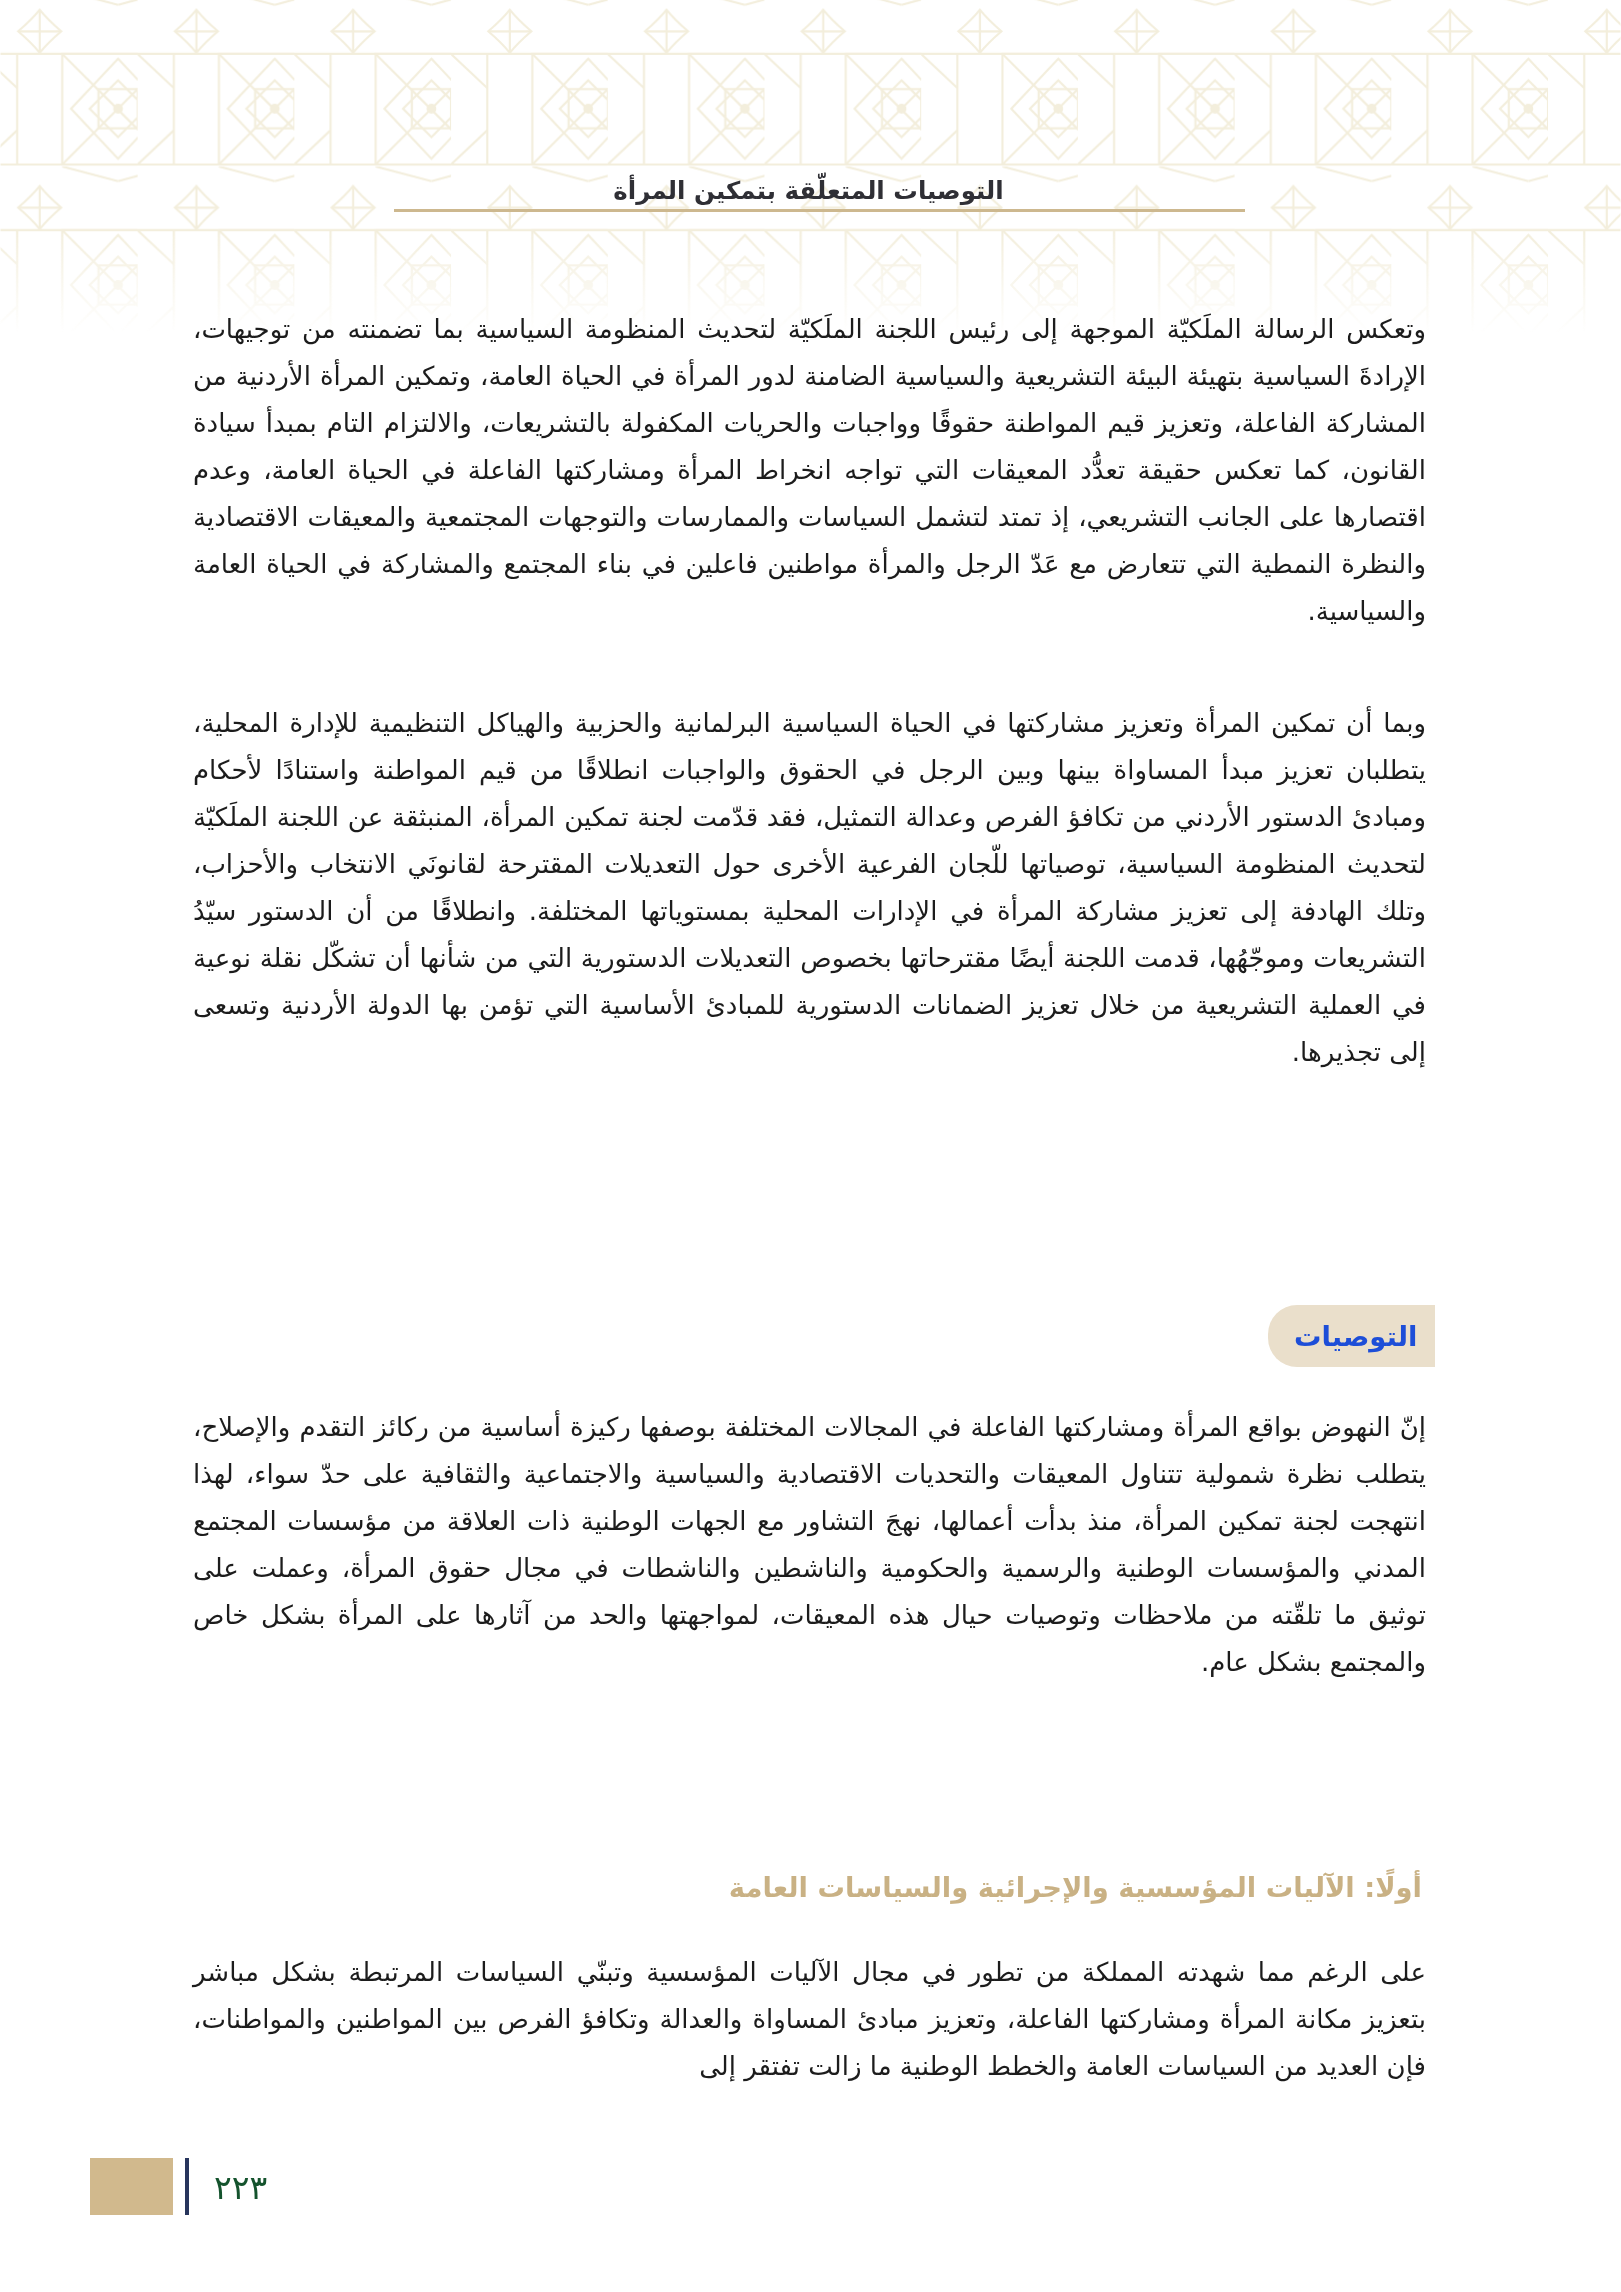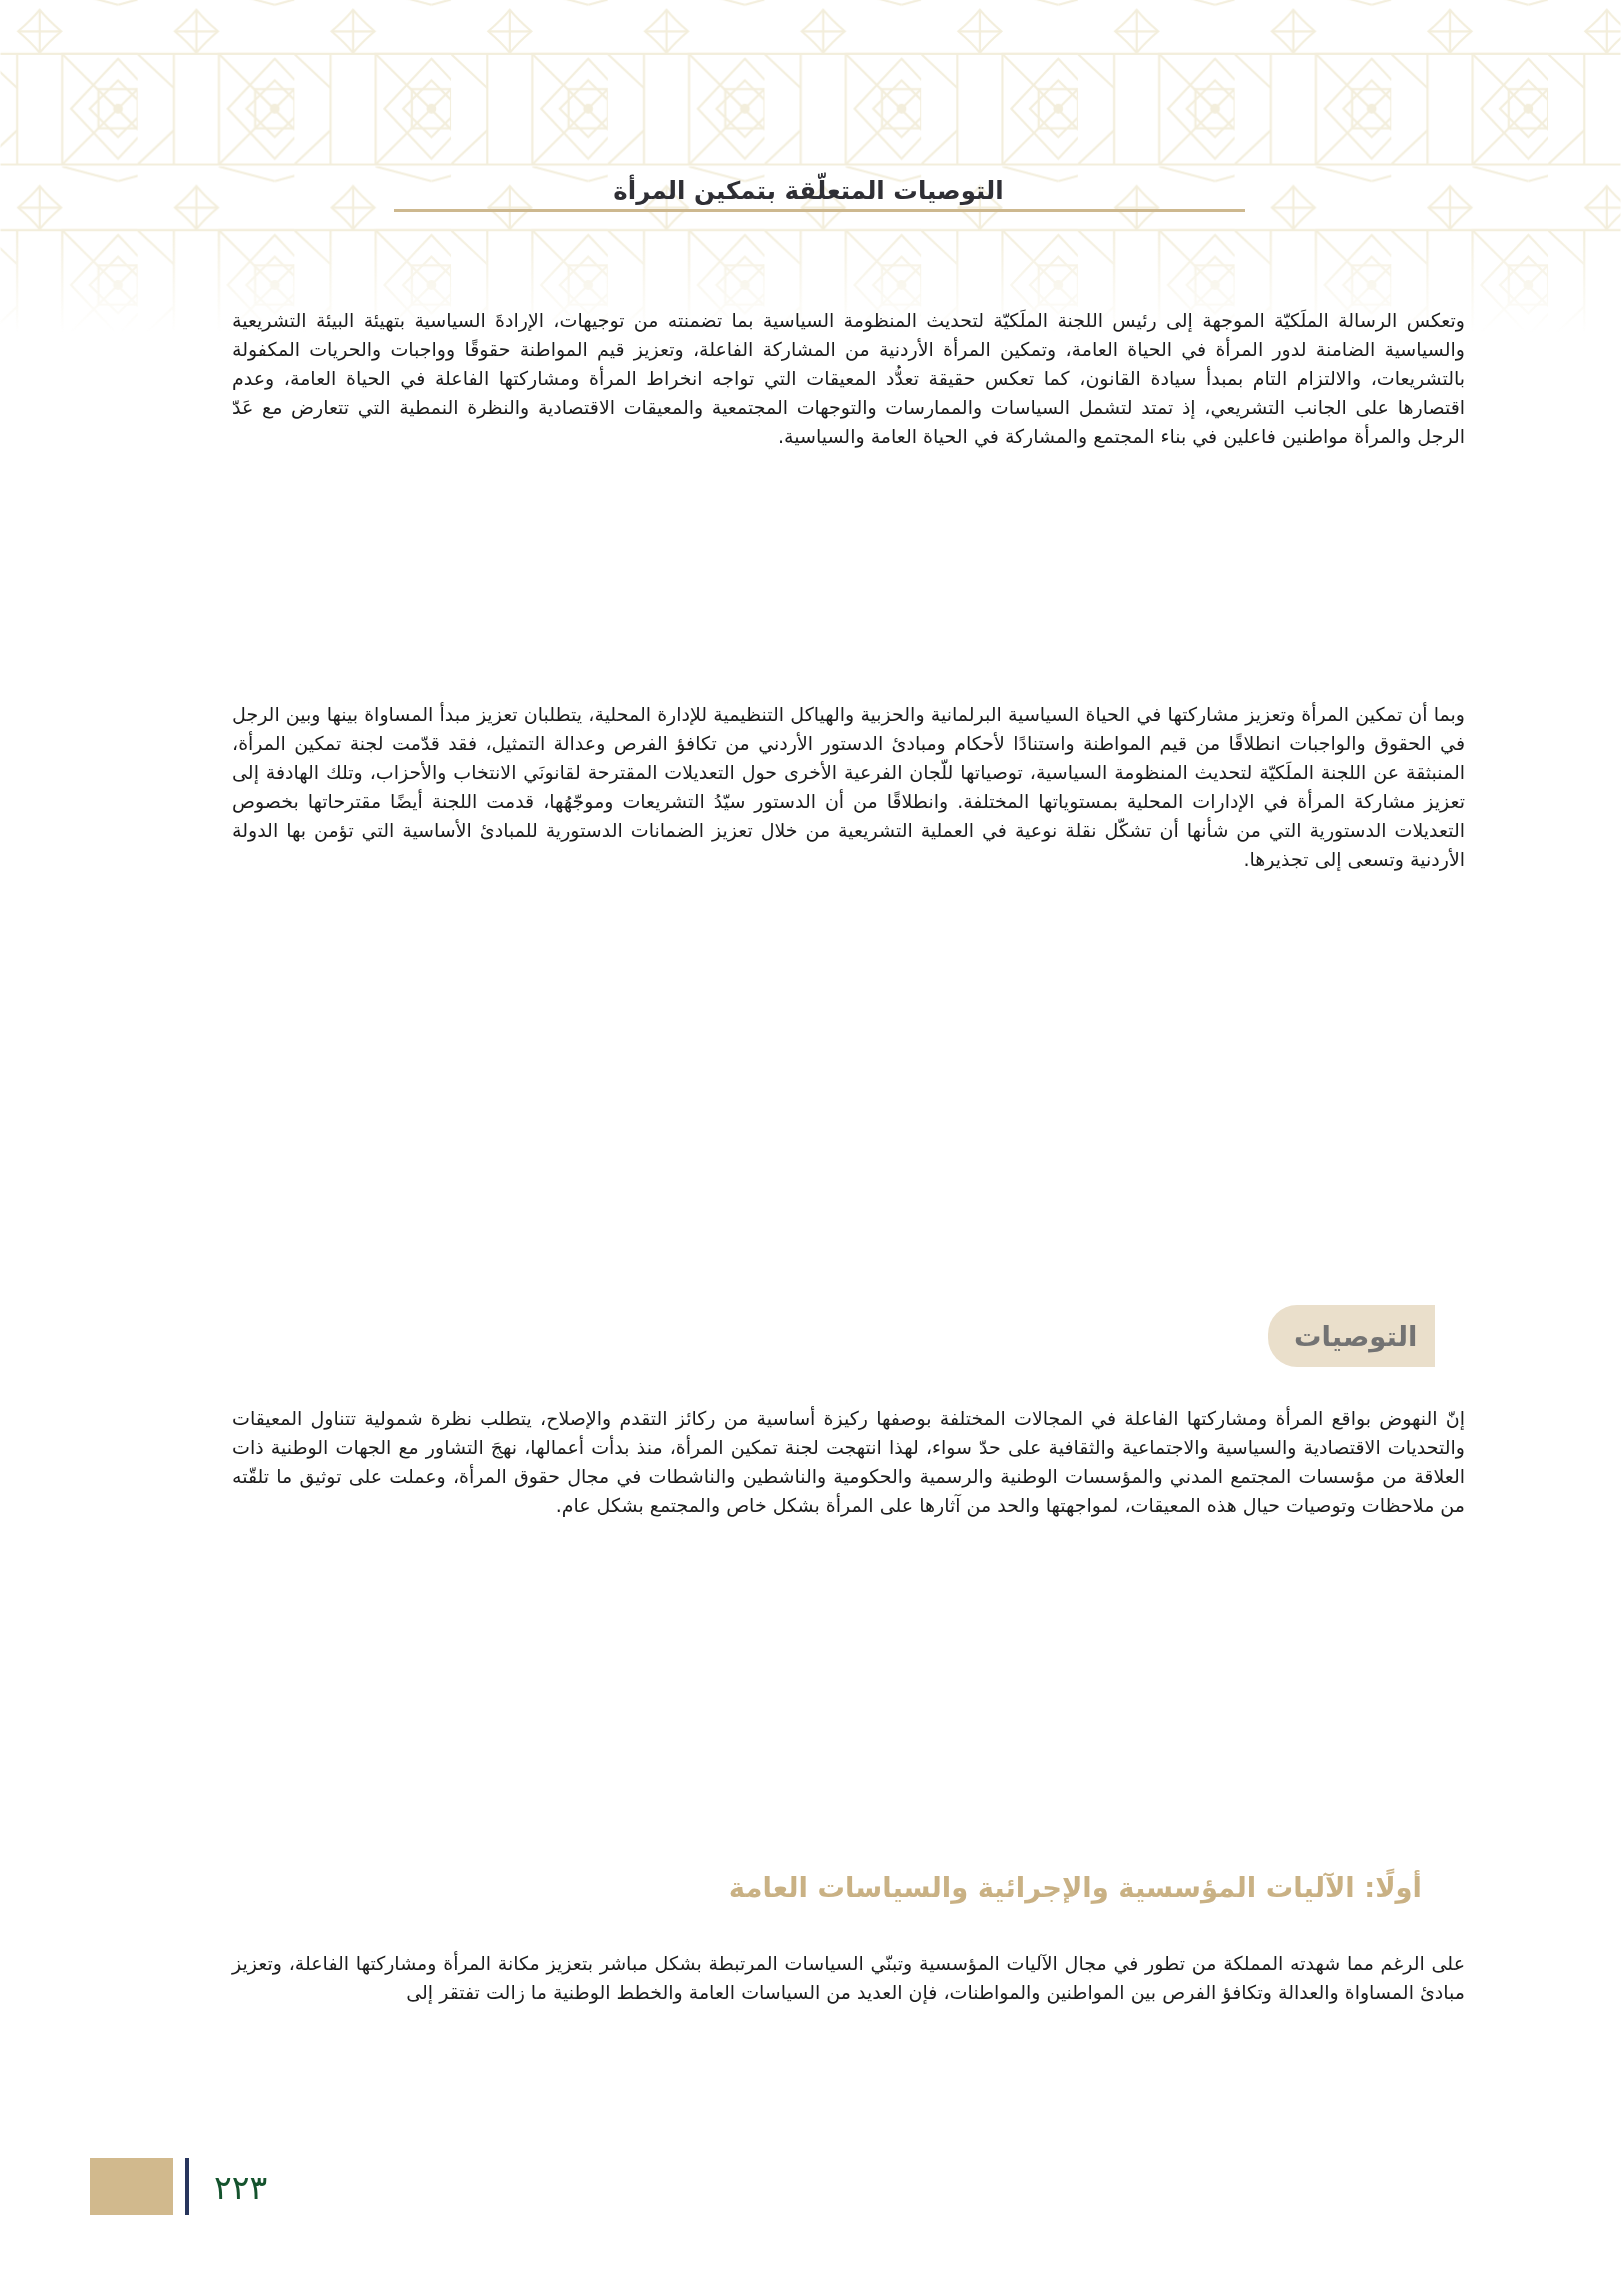--- a/index.html
+++ b/index.html
@@ -57,44 +57,43 @@
     }
 
     
     .content {
       position: absolute;
       left: 193px;
       width: 1233px;
       direction: rtl;
       text-align: justify;
       text-align-last: right;
-      font-size: 19px;
-      line-height: 29px;
+      font-size: 26px;
+      line-height: 47px;
       color: #1c1c1c;
-      margin-left: 39px;
     }
     .p1 { top: 306px; }
     .p2 { top: 700px; }
     .p3 { top: 1404px; }
     .p4 { top: 1949px; }
     .content p { margin: 0; }
 
     .badge {
       position: absolute;
       top: 1305px;
       right: 186px;
       height: 62px;
       padding: 0 17.6px 0 25.5px;
       background: #eadfcb;
       border-radius: 29px 0 0 29px;
       display: flex;
       align-items: center;
       font-weight: bold;
       font-size: 27.4px;
-      color: #737373;
+      color: #1d4ed8;
       direction: rtl;
     }
 
     .subheading {
       position: absolute;
       top: 1872px;
       right: 199px;
       font-weight: bold;
       font-size: 27.4px;
       color: #c9b184;

